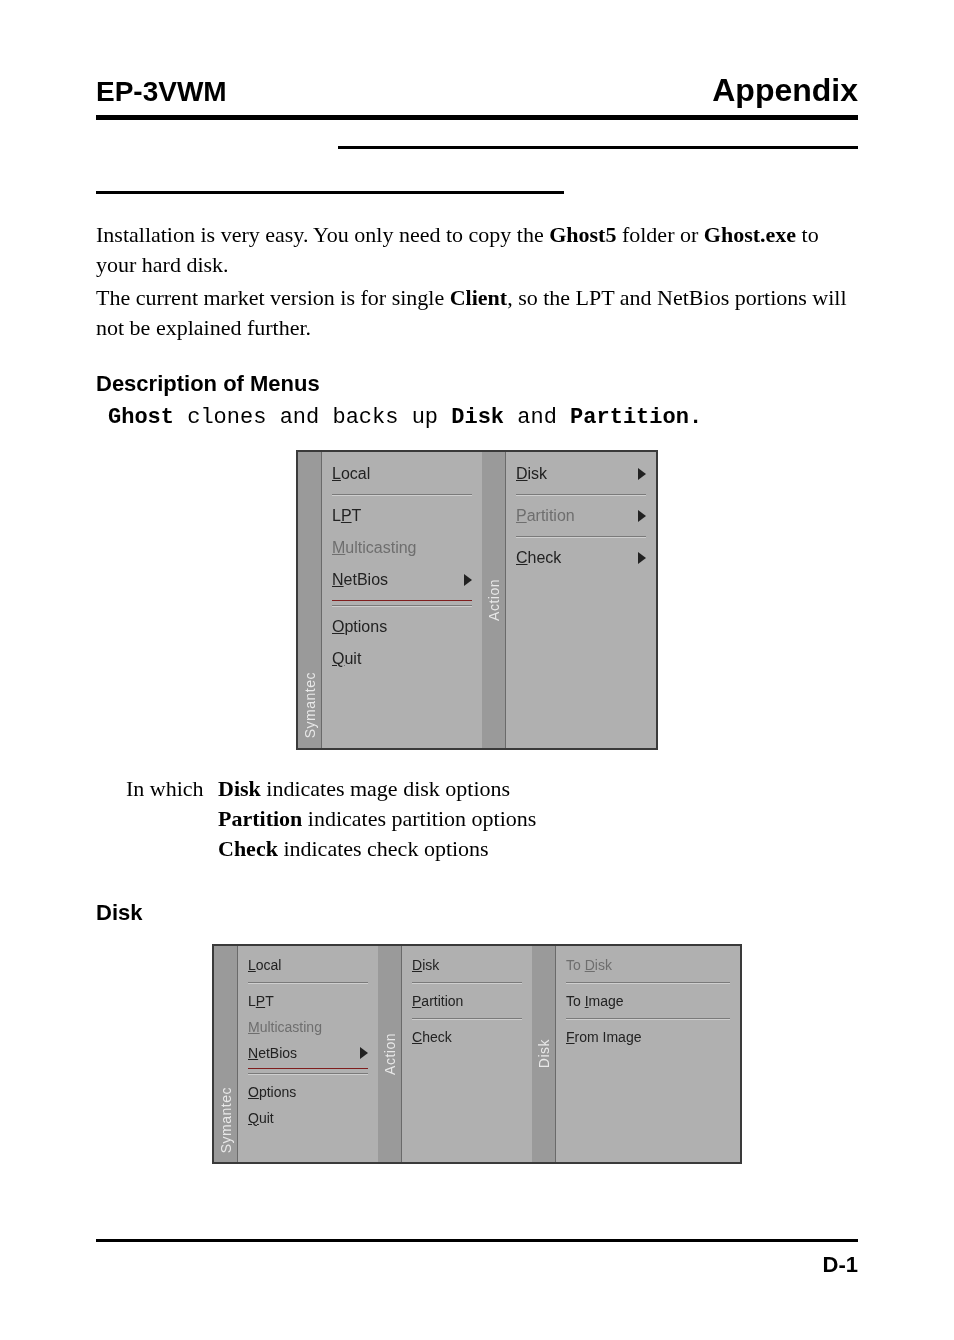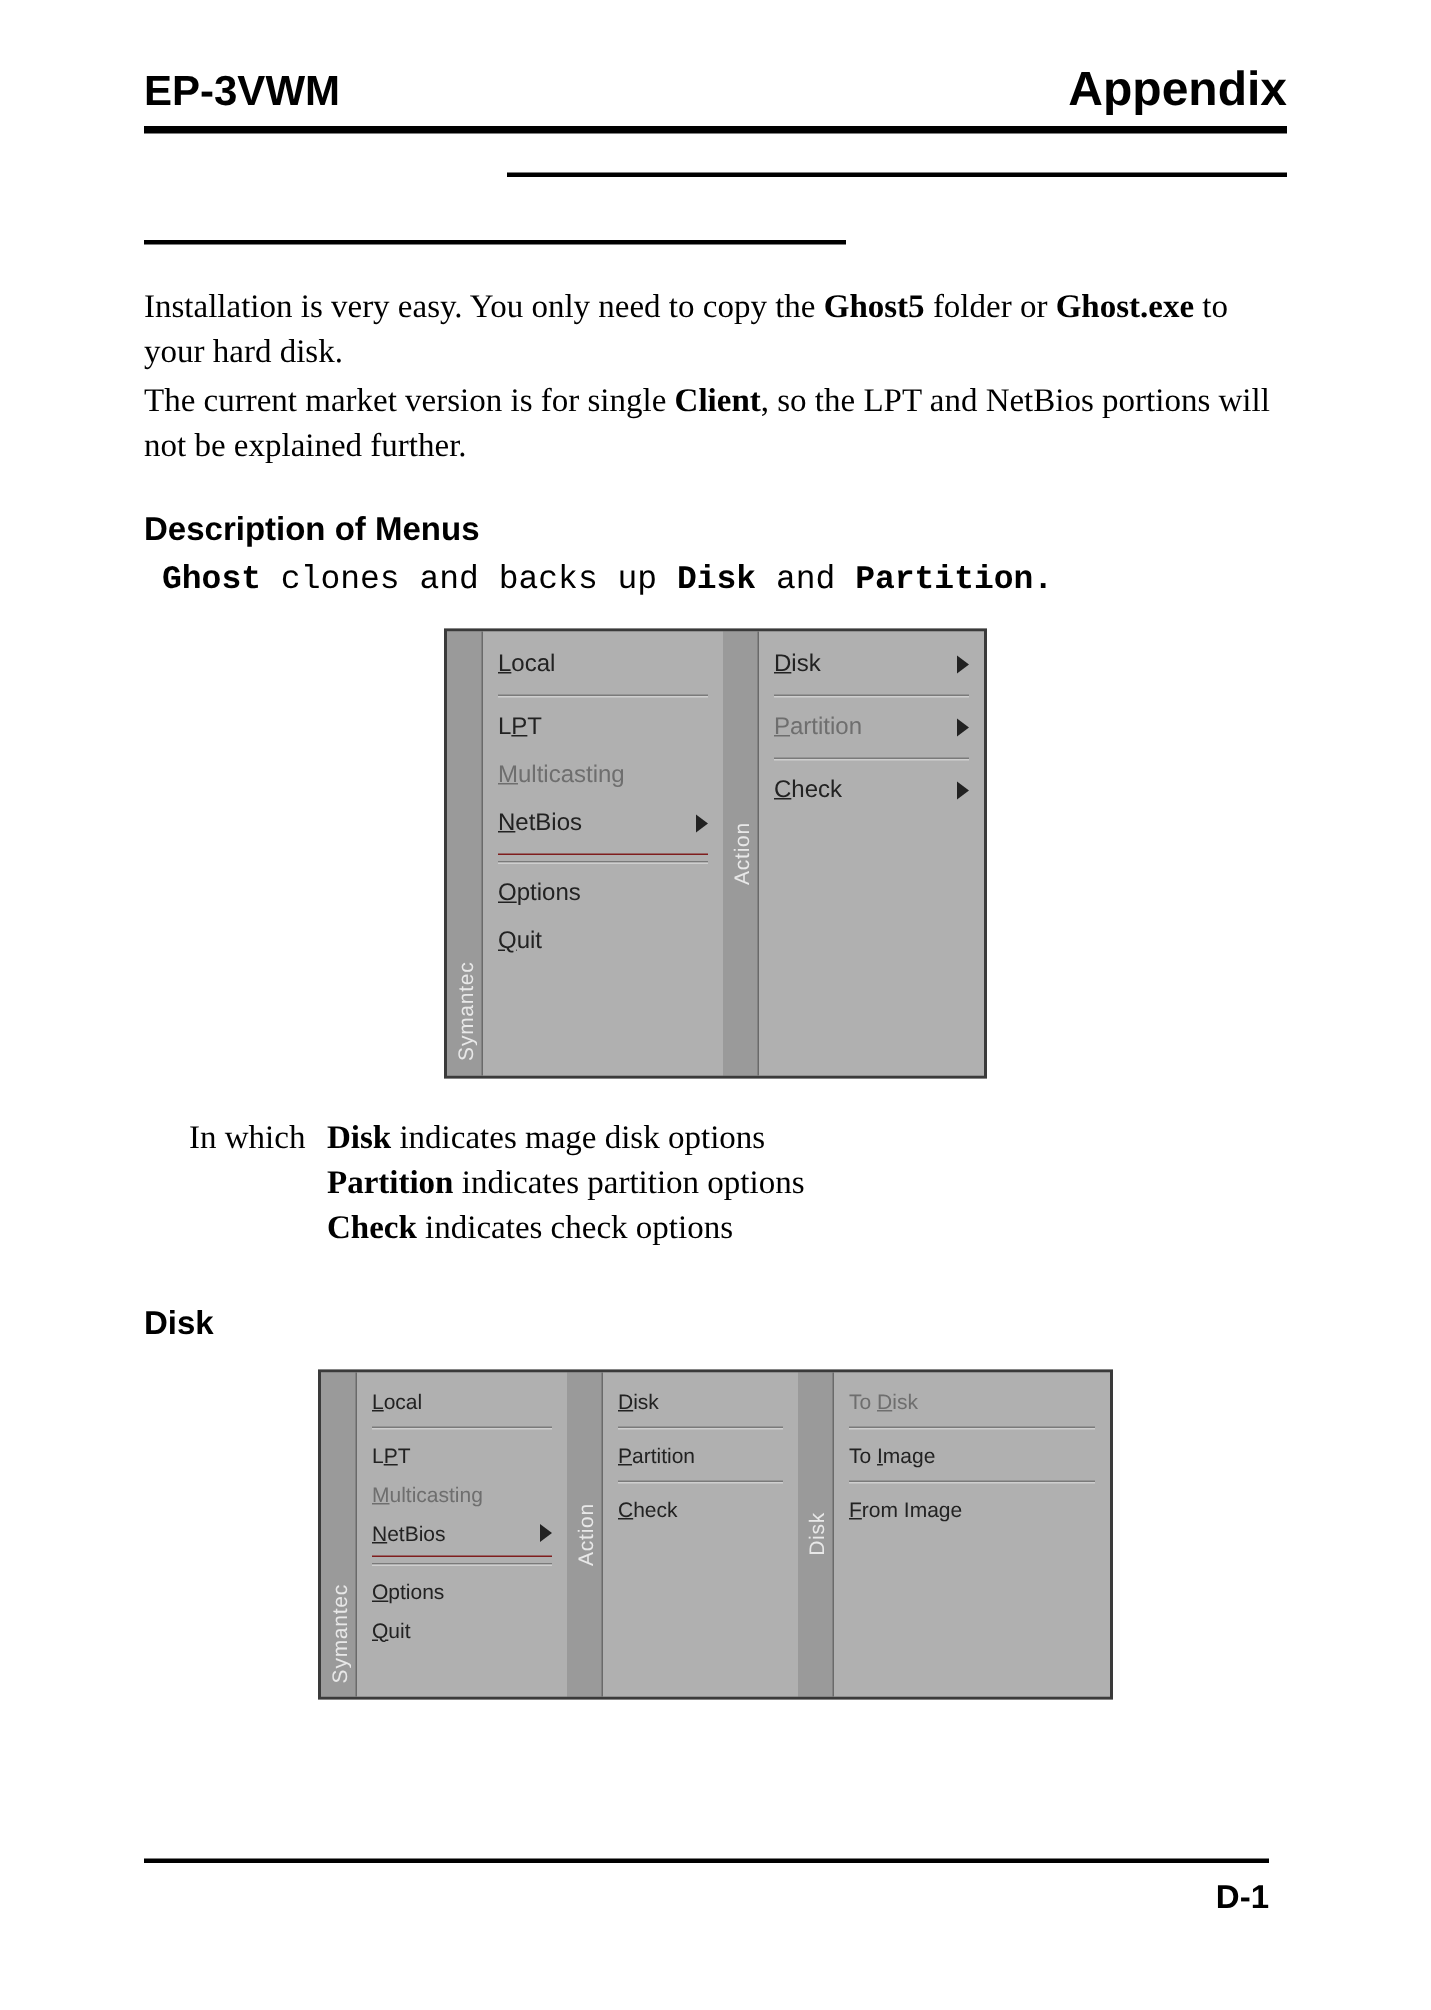--- a/index.html
+++ b/index.html
@@ -1,17 +1,17 @@
 <!DOCTYPE html>
 <html><head>
 <meta charset="utf-8">
 <style>
   * { box-sizing: border-box; margin: 0; padding: 0; }
   html, body { width: 954px; height: 1340px; background: #fff; font-family: Georgia, 'Times New Roman', serif; color: #000; }
-  .page { position: relative; width: 954px; height: 1340px; padding: 41px 96px 56px 96px; }
+  .page { position: relative; width: 954px; height: 1340px; padding: 72px 96px 56px 96px; }
   .hdr { display: flex; justify-content: space-between; align-items: baseline; margin-bottom: 6px; }
   .hdr-left { font-family: Arial, Helvetica, sans-serif; font-weight: 700; font-size: 28px; }
   .hdr-right { font-family: Arial, Helvetica, sans-serif; font-weight: 700; font-size: 32px; }
   .thickrule { border-top: 5px solid #000; margin-bottom: 26px; }
   .subrule-right { width: 520px; border-top: 3px solid #000; margin-left: auto; margin-bottom: 42px; }
   .subrule-left { width: 468px; border-top: 3px solid #000; margin-bottom: 26px; }
   p.body { font-size: 22px; line-height: 1.35; margin-bottom: 4px; }
   .bold { font-weight: 700; }
   .sect-h { font-family: Arial, Helvetica, sans-serif; font-weight: 700; font-size: 22px; margin-top: 28px; margin-bottom: 6px; }
   .indent { margin-left: 12px; font-family: Liberation Mono, monospace; }
@@ -28,21 +28,21 @@
   .arrow { width: 0; height: 0; border-top: 6px solid transparent; border-bottom: 6px solid transparent; border-left: 8px solid #222; margin-left: 10px; }
   .col1 { width: 160px; }
   .col1s { width: 140px; }
   .col2 { width: 150px; }
   .col2s { width: 130px; }
   .col3 { width: 184px; }
   .ghost .upper { border-bottom: 1px solid #7f1d1d; }
   .expl { margin: 8px 0 36px 30px; }
   .expl-row { display: flex; font-size: 22px; line-height: 1.35; }
   .expl-lead { width: 92px; flex: 0 0 92px; }
-  .footer { position: absolute; left: 96px; right: 108px; bottom: 62px; }
+  .footer { position: absolute; left: 96px; right: 96px; bottom: 62px; }
   .footrule { border-top: 3px solid #000; margin-bottom: 10px; }
   .pagenum { text-align: right; font-family: Arial, Helvetica, sans-serif; font-weight: 700; font-size: 22px; }
 </style>
 </head>
 <body>
 
 <div class="page">
 
   <div class="hdr">
     <div class="hdr-left">EP-3VWM</div>

